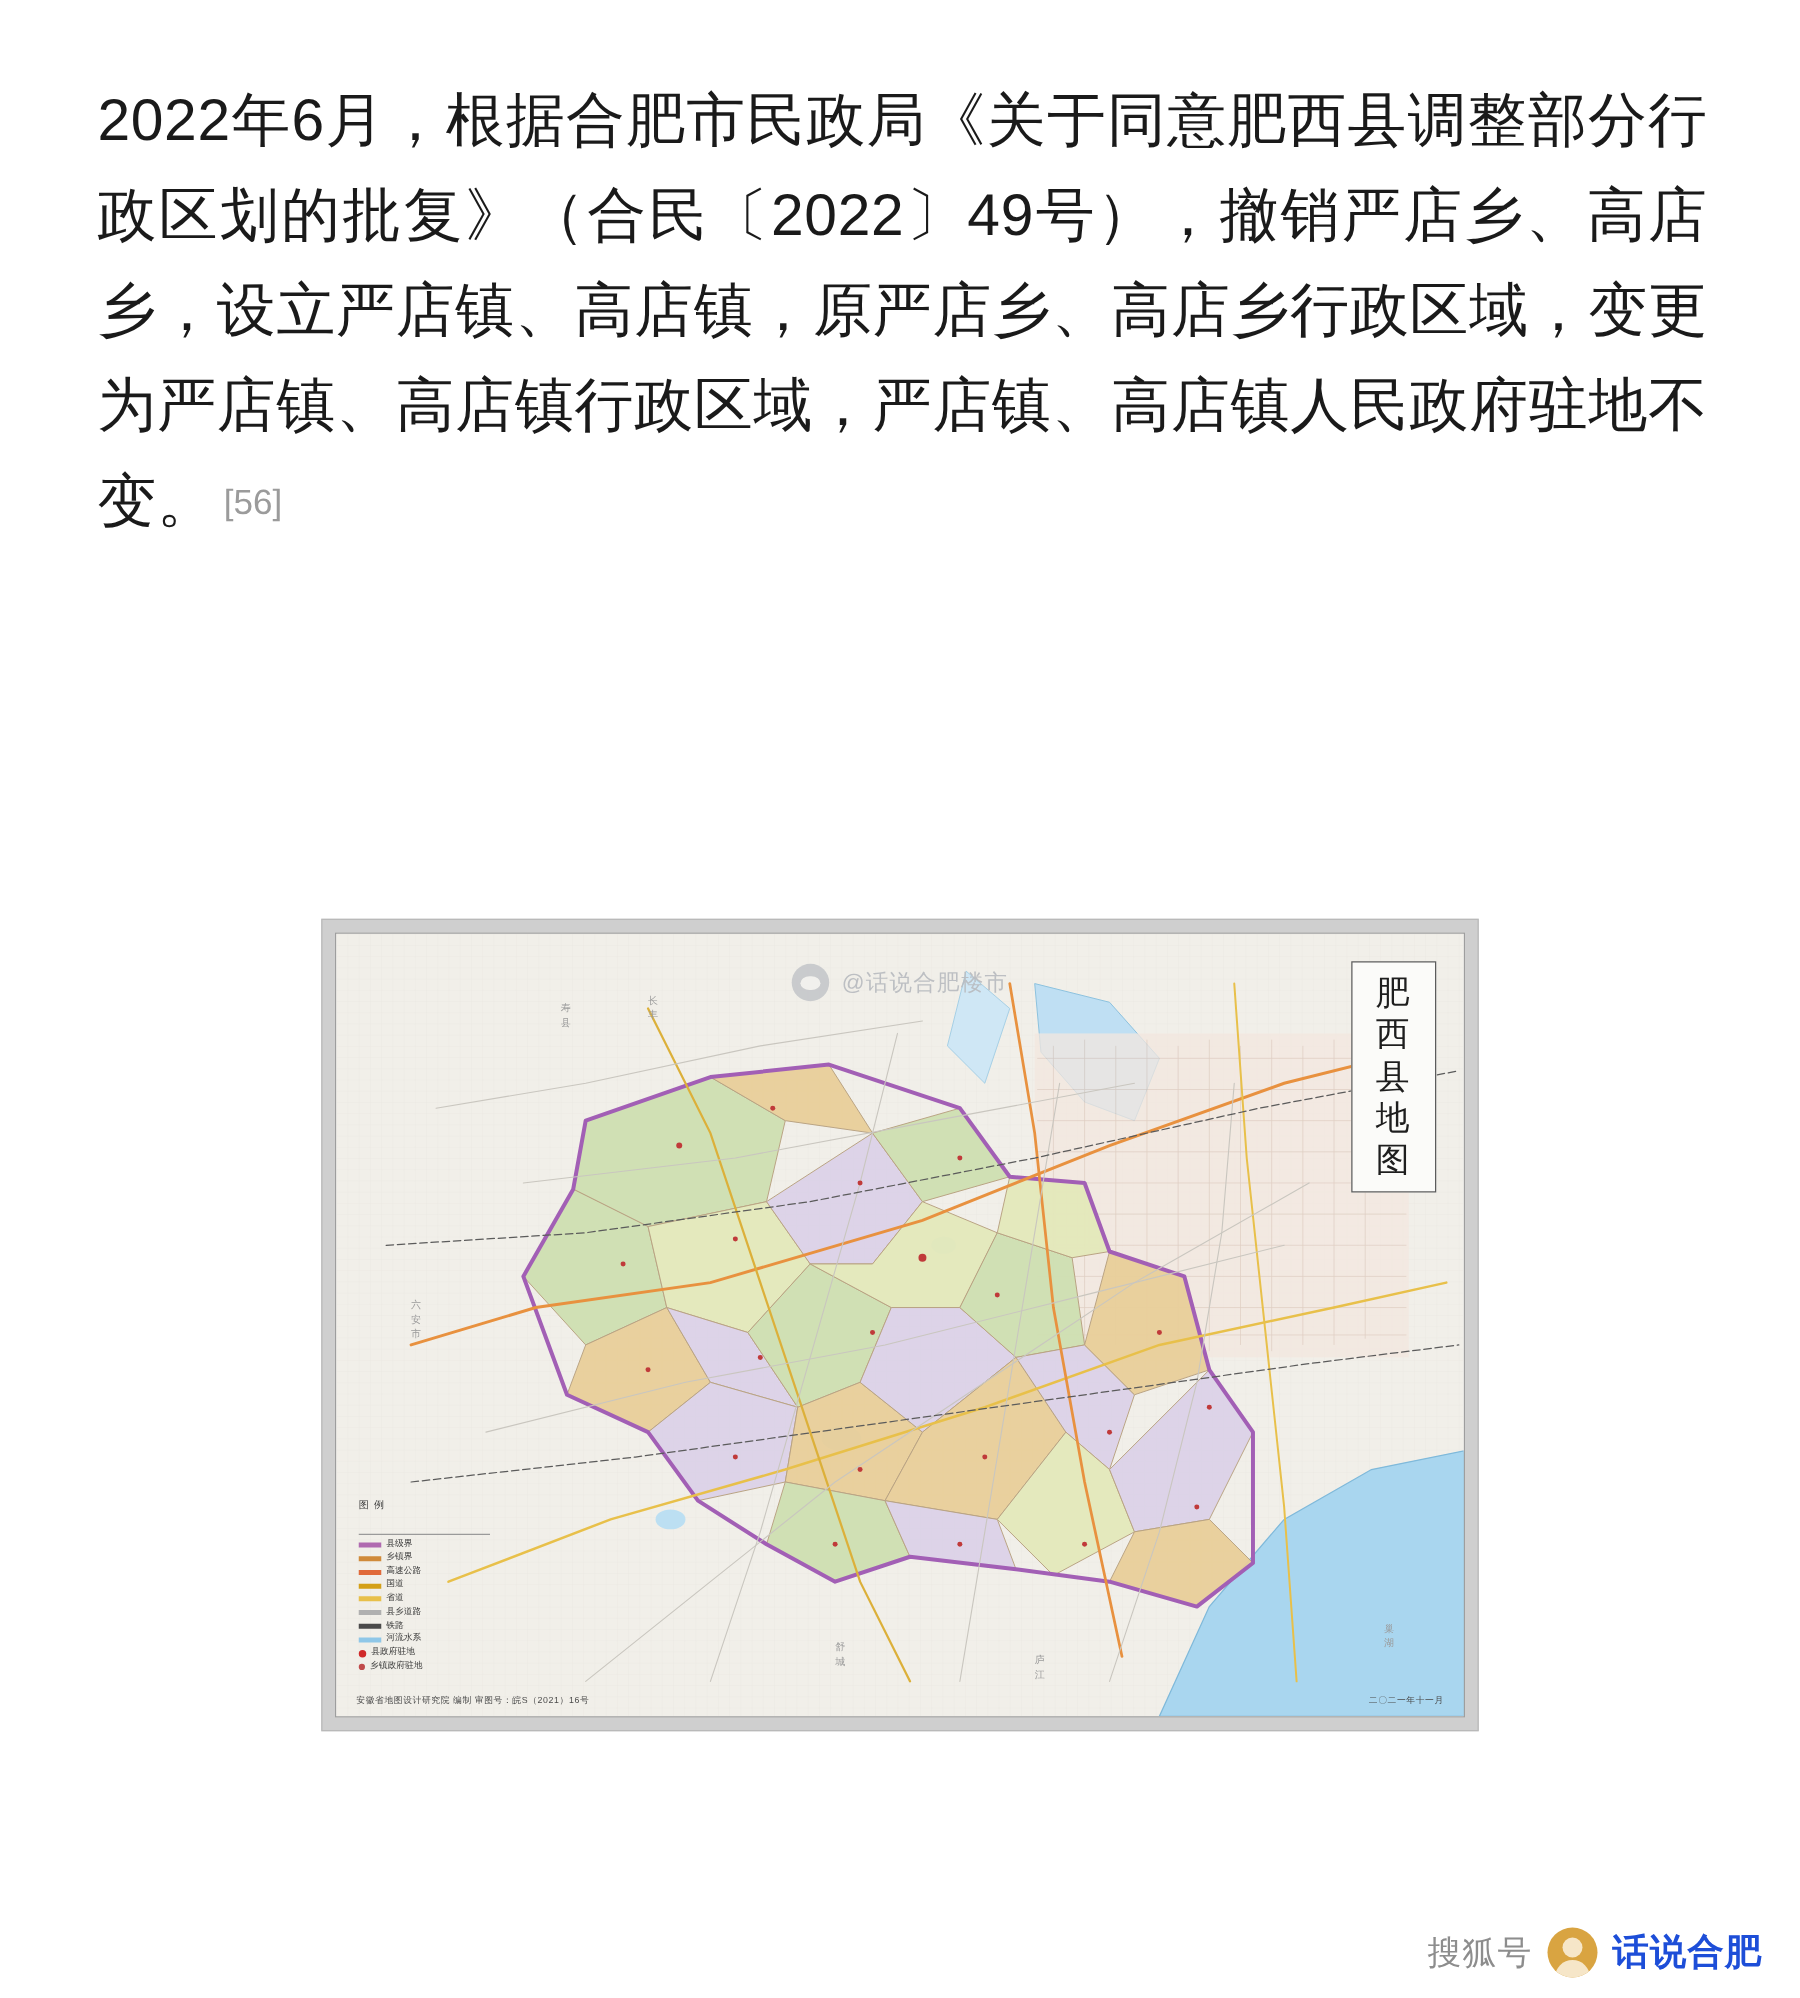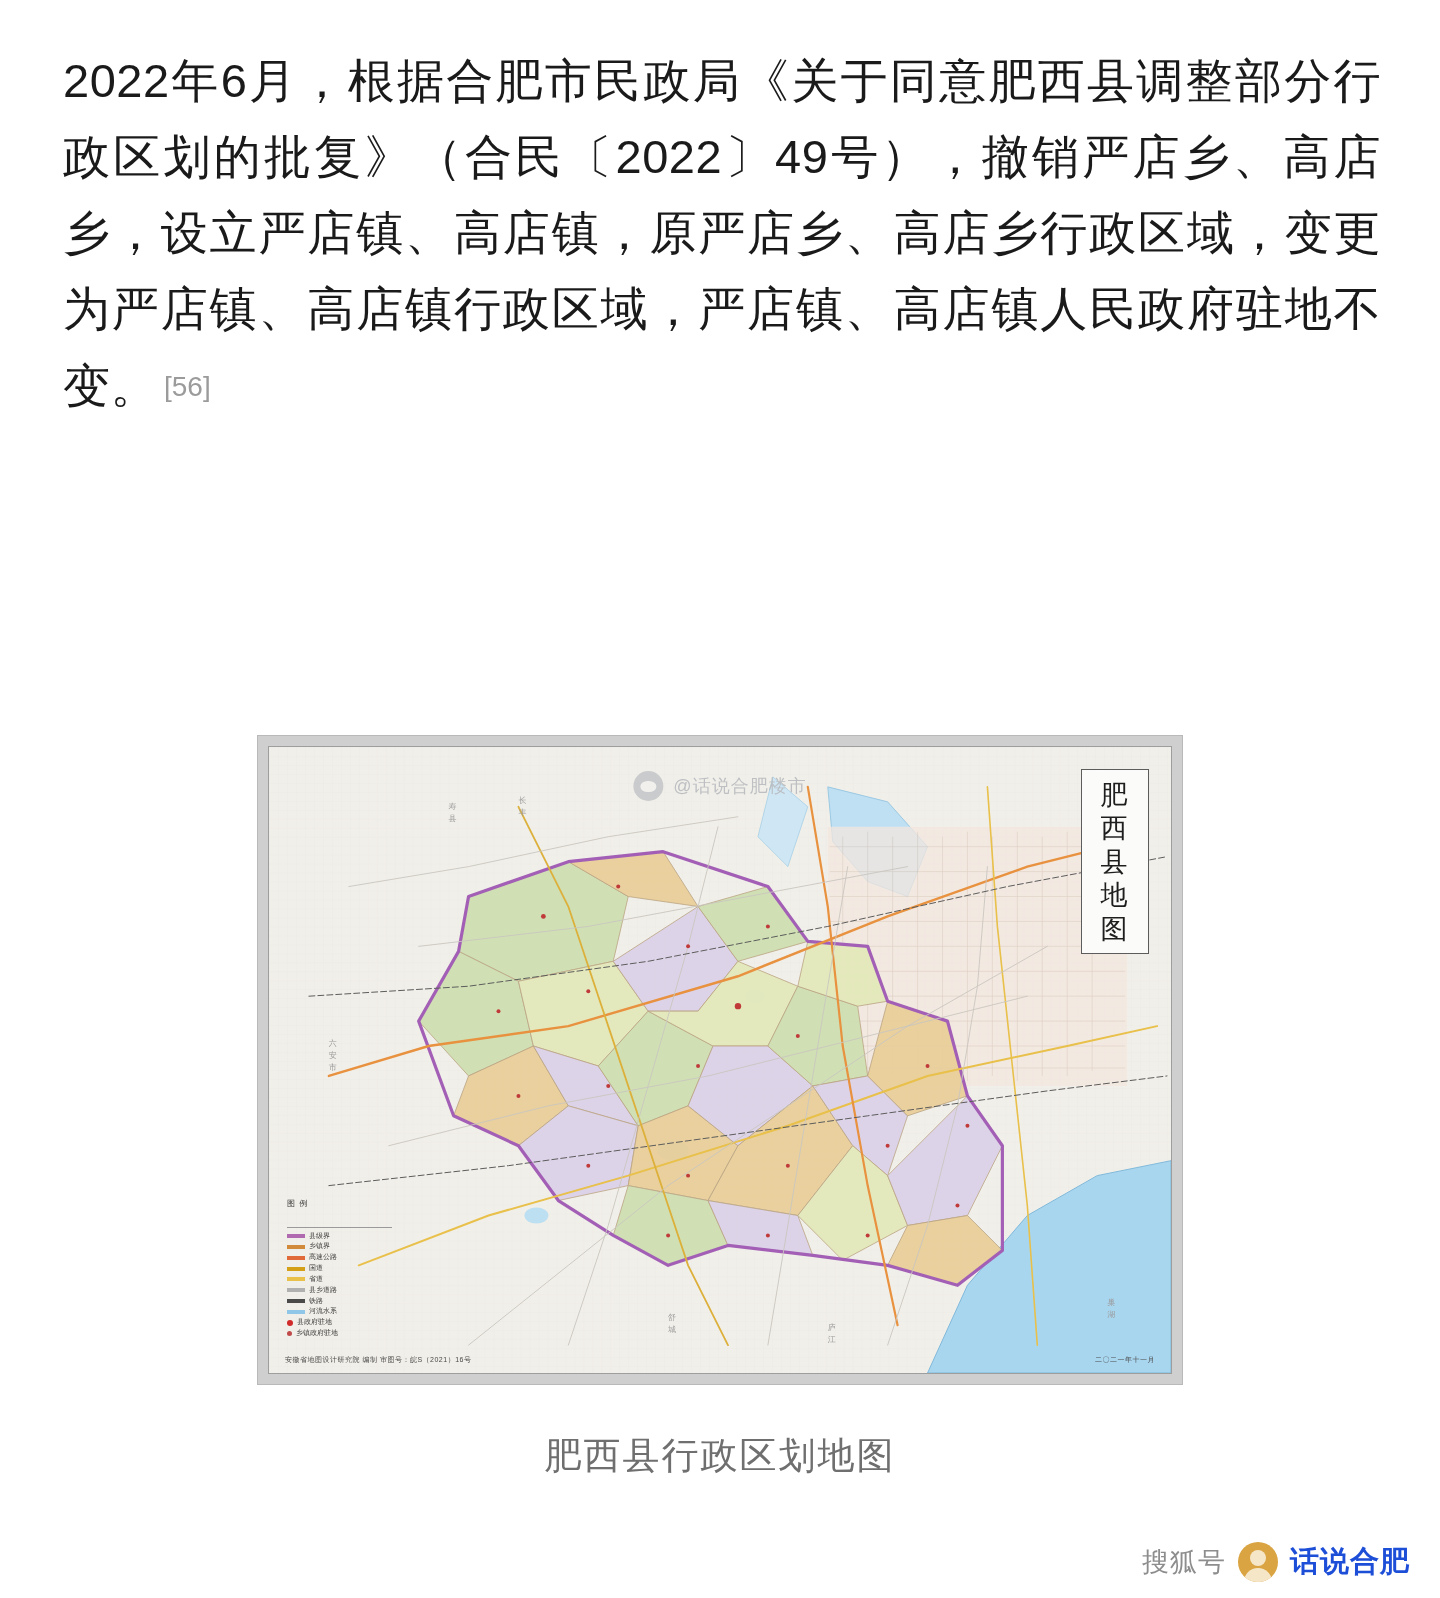--- a/index.html
+++ b/index.html
@@ -22,21 +22,21 @@
     left: 62px;
     top: 42px;
     width: 1320px;
   }
   .para {
     font-size: 47px;
     line-height: 1.62;
     color: #1a1a1a;
     letter-spacing: 0.5px;
     text-align: justify;
-    margin: 1px;
+    margin: 16px;
     font-weight: 400;
   }
   .ref {
     font-size: 28px;
     color: #9b9b9b;
     vertical-align: 6px;
     margin-left: 6px;
     letter-spacing: 0;
   }
 
@@ -386,20 +386,19 @@
             <span>乡镇政府驻地</span>
           </div>
       </div>
 
       <div class="map-credit-left">安徽省地图设计研究院  编制   审图号：皖S（2021）16号</div>
       <div class="map-credit-right">二〇二一年十一月</div>
 
     </div>
   </div>
 
-  <div class="caption">肥西县行政区划地图</div>
 </div>
 
 <div class="footer-brand">
   <span>搜狐号</span>
   <span class="avatar"></span>
   <span class="brand-name">话说合肥</span>
 </div>
 
 </body></html>

